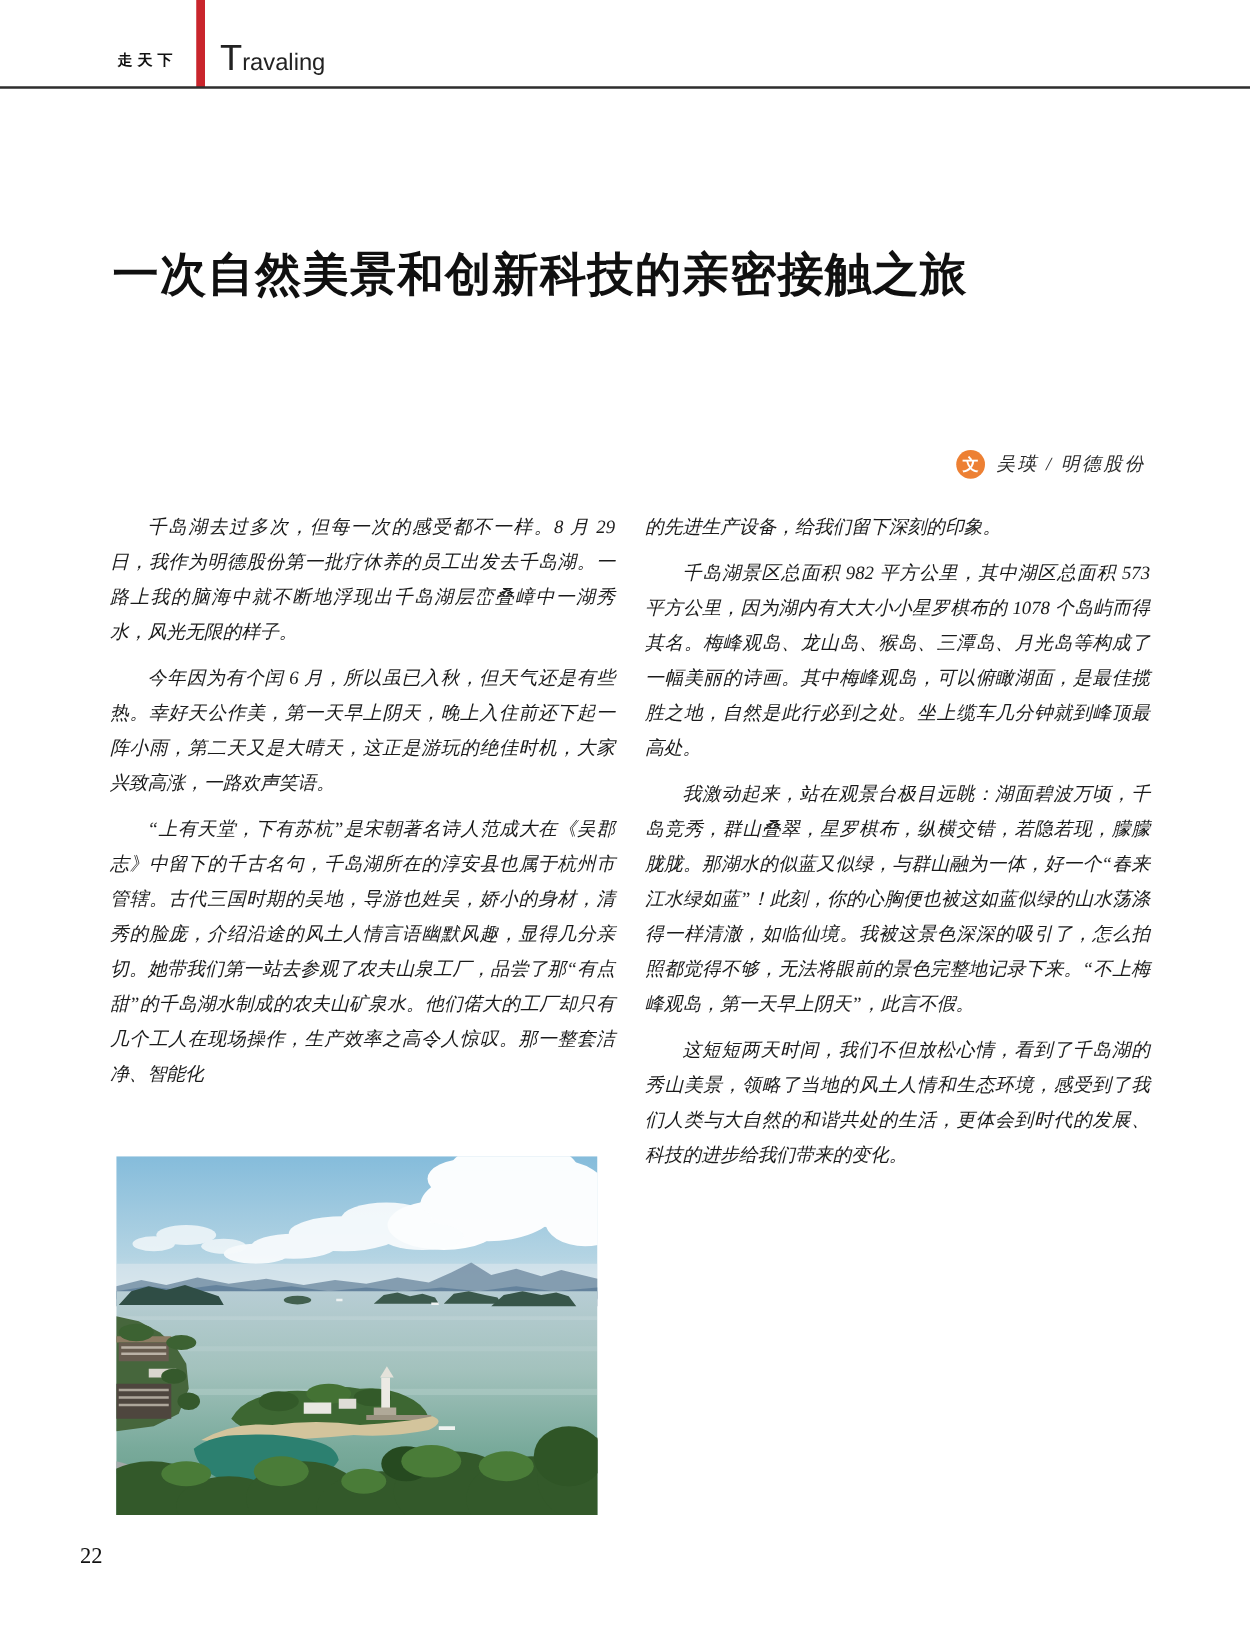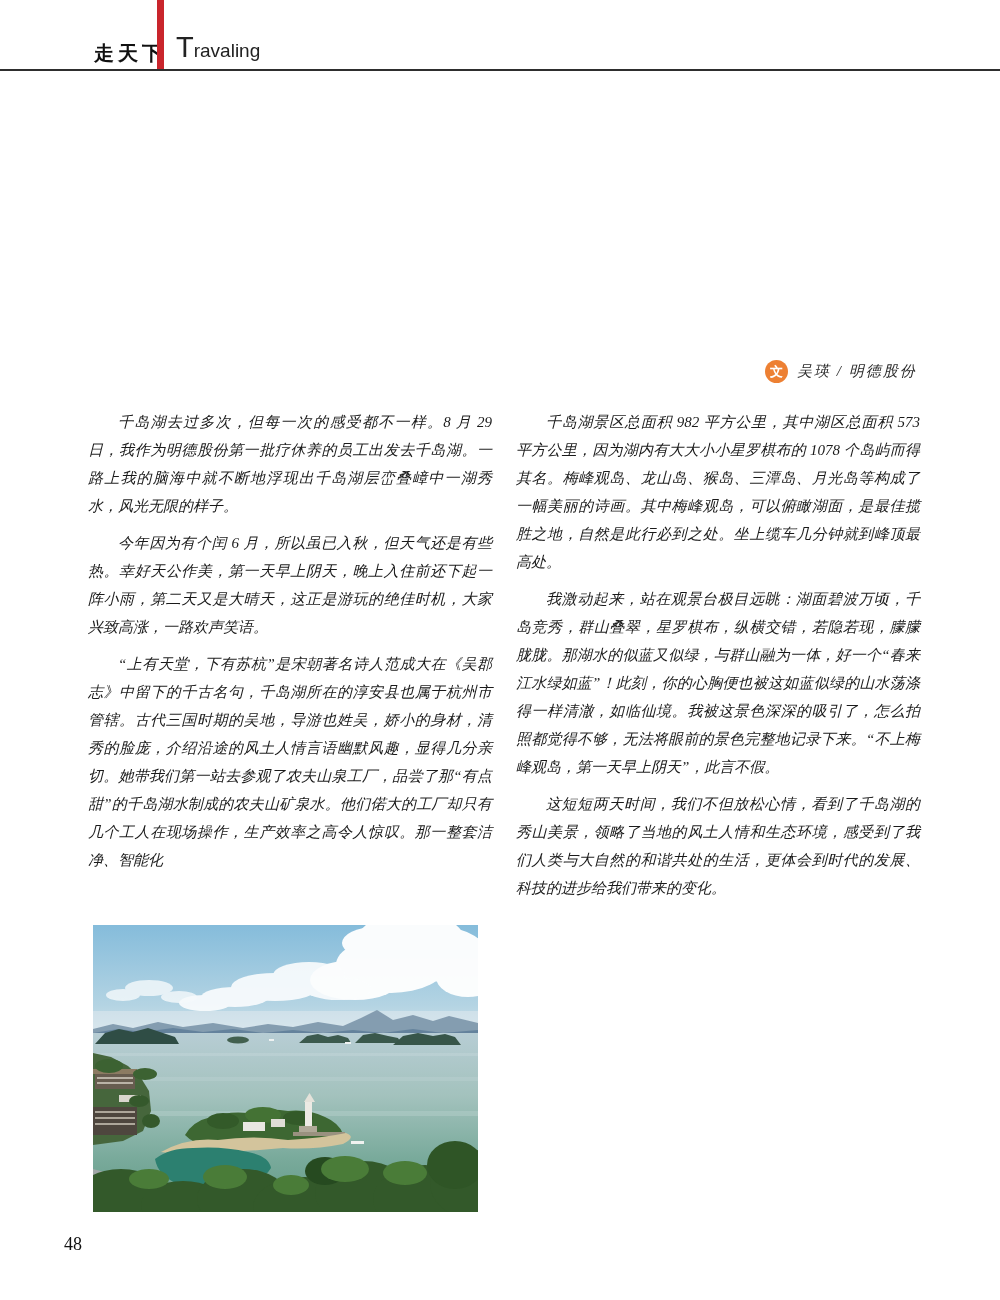--- a/index.html
+++ b/index.html
@@ -10,21 +10,21 @@
     background:#ffffff;
     overflow:hidden;
     font-family:"Liberation Serif","DejaVu Serif",serif;
     color:#1a1a1a;
   }
 
   
   .section-cn{
     position:absolute;left:94px;top:40px;
     font-family:"Liberation Sans","DejaVu Sans",sans-serif;
-    font-weight:700;font-size:20px;letter-spacing:4px;color:#111;
+    font-weight:700;font-size:12px;letter-spacing:4px;color:#111;
   }
   .red-bar{
     position:absolute;left:157px;top:0;width:7px;height:70px;
     background:#c9252c;
   }
   .section-en{
     position:absolute;left:176px;top:31px;
     font-family:"Liberation Sans","DejaVu Sans",sans-serif;
     color:#222;white-space:nowrap;
   }
@@ -84,32 +84,34 @@
 </head>
 <body>
 
 <div class="page">
 
   <span class="section-cn">走天下</span>
   <div class="red-bar"></div>
   <div class="section-en"><span class="en-initial">T</span><span class="en-rest">ravaling</span></div>
   <div class="header-rule"></div>
 
+  <h1 class="article-title">一次自然美景和创新科技的亲密接触之旅</h1>
   <div class="byline">
     <span class="byline-icon">文</span>
     <span class="byline-author">吴瑛 / 明德股份</span>
   </div>
 
   <div class="col col-left">
     <p class="body-p">千岛湖去过多次，但每一次的感受都不一样。8 月 29 日，我作为明德股份第一批疗休养的员工出发去千岛湖。一路上我的脑海中就不断地浮现出千岛湖层峦叠嶂中一湖秀水，风光无限的样子。</p>
     <p class="body-p">今年因为有个闰 6 月，所以虽已入秋，但天气还是有些热。幸好天公作美，第一天早上阴天，晚上入住前还下起一阵小雨，第二天又是大晴天，这正是游玩的绝佳时机，大家兴致高涨，一路欢声笑语。</p>
     <p class="body-p">“上有天堂，下有苏杭”是宋朝著名诗人范成大在《吴郡志》中留下的千古名句，千岛湖所在的淳安县也属于杭州市管辖。古代三国时期的吴地，导游也姓吴，娇小的身材，清秀的脸庞，介绍沿途的风土人情言语幽默风趣，显得几分亲切。她带我们第一站去参观了农夫山泉工厂，品尝了那“有点甜”的千岛湖水制成的农夫山矿泉水。他们偌大的工厂却只有几个工人在现场操作，生产效率之高令人惊叹。那一整套洁净、智能化</p>
   </div>
 
   <div class="col col-right">
+    <p class="body-p no-indent">的先进生产设备，给我们留下深刻的印象。</p>
     <p class="body-p">千岛湖景区总面积 982 平方公里，其中湖区总面积 573 平方公里，因为湖内有大大小小星罗棋布的 1078 个岛屿而得其名。梅峰观岛、龙山岛、猴岛、三潭岛、月光岛等构成了一幅美丽的诗画。其中梅峰观岛，可以俯瞰湖面，是最佳揽胜之地，自然是此行必到之处。坐上缆车几分钟就到峰顶最高处。</p>
     <p class="body-p">我激动起来，站在观景台极目远眺：湖面碧波万顷，千岛竞秀，群山叠翠，星罗棋布，纵横交错，若隐若现，朦朦胧胧。那湖水的似蓝又似绿，与群山融为一体，好一个“春来江水绿如蓝”！此刻，你的心胸便也被这如蓝似绿的山水荡涤得一样清澈，如临仙境。我被这景色深深的吸引了，怎么拍照都觉得不够，无法将眼前的景色完整地记录下来。“不上梅峰观岛，第一天早上阴天”，此言不假。</p>
     <p class="body-p">这短短两天时间，我们不但放松心情，看到了千岛湖的秀山美景，领略了当地的风土人情和生态环境，感受到了我们人类与大自然的和谐共处的生活，更体会到时代的发展、科技的进步给我们带来的变化。</p>
   </div>
 
   <div class="photo">
     <svg viewBox="0 0 385 287" width="385" height="287" preserveAspectRatio="none" aria-hidden="true">
       <defs>
         <linearGradient id="sky" x1="0" y1="0" x2="0" y2="1">
           <stop offset="0" stop-color="#85bcdb"></stop>
@@ -218,15 +220,15 @@
       <g fill="#4a7c38">
         <ellipse cx="56" cy="254" rx="20" ry="10"></ellipse>
         <ellipse cx="132" cy="252" rx="22" ry="12"></ellipse>
         <ellipse cx="252" cy="244" rx="24" ry="13"></ellipse>
         <ellipse cx="312" cy="248" rx="22" ry="12"></ellipse>
         <ellipse cx="198" cy="260" rx="18" ry="10"></ellipse>
       </g>
     </svg>
   </div>
 
-  <div class="page-number">48</div>
+  <div class="page-number">22</div>
 
 </div>
 
 </body></html>

